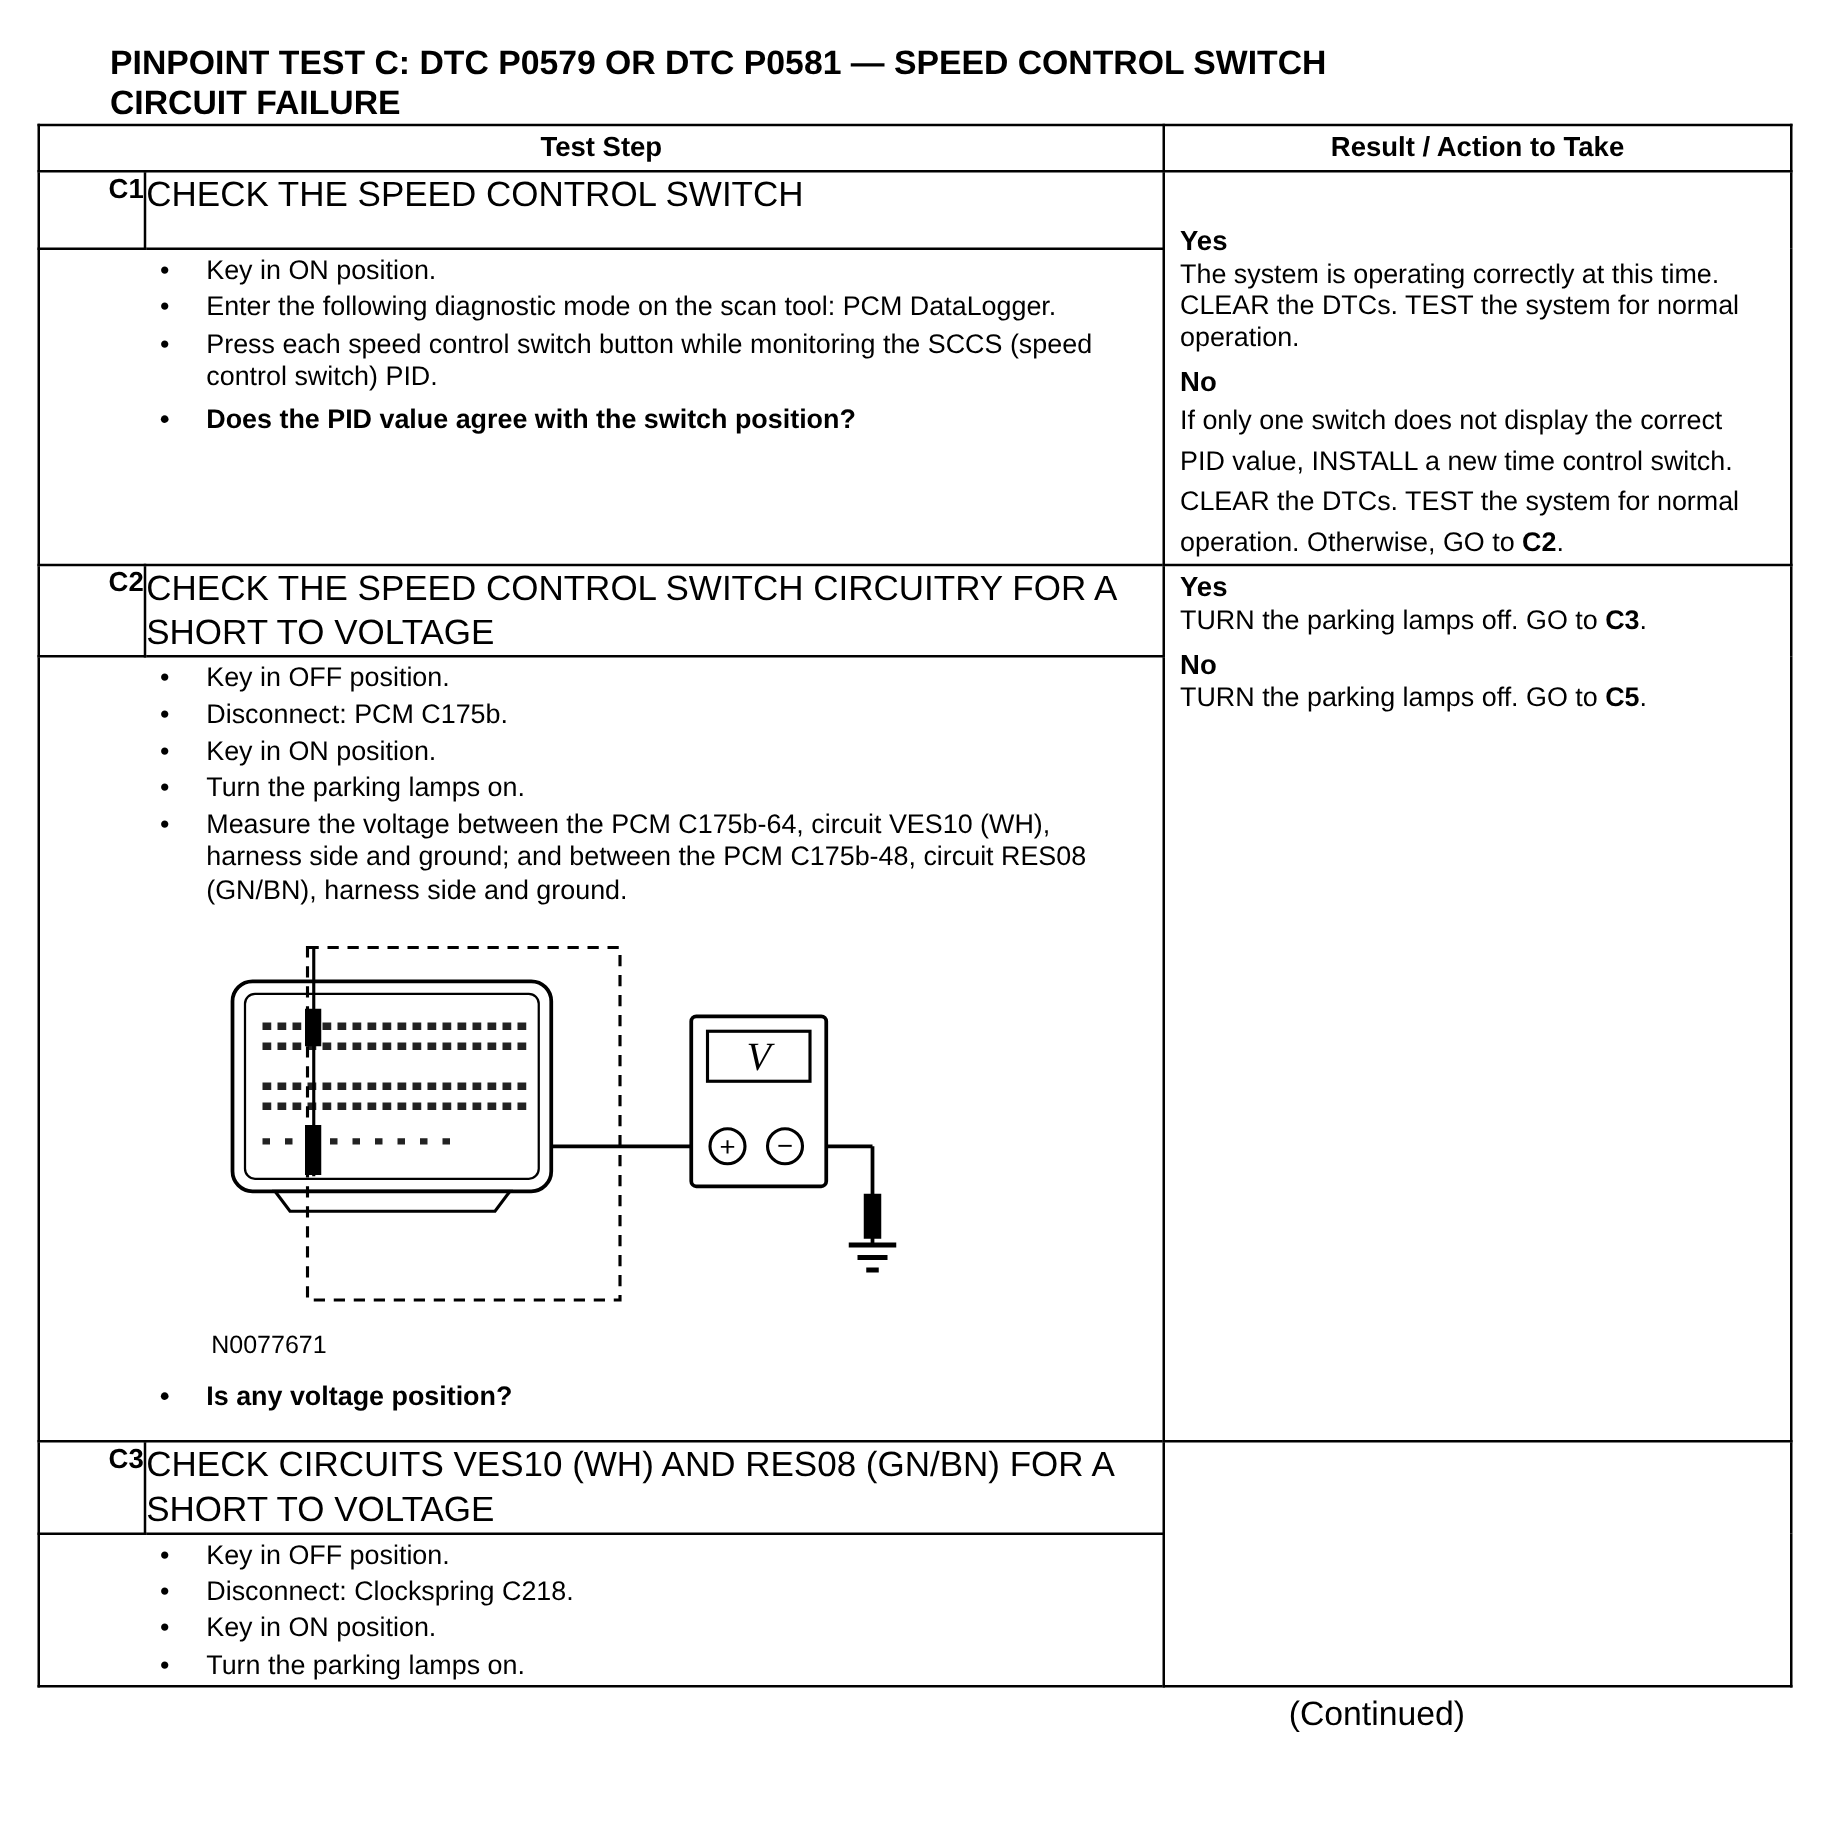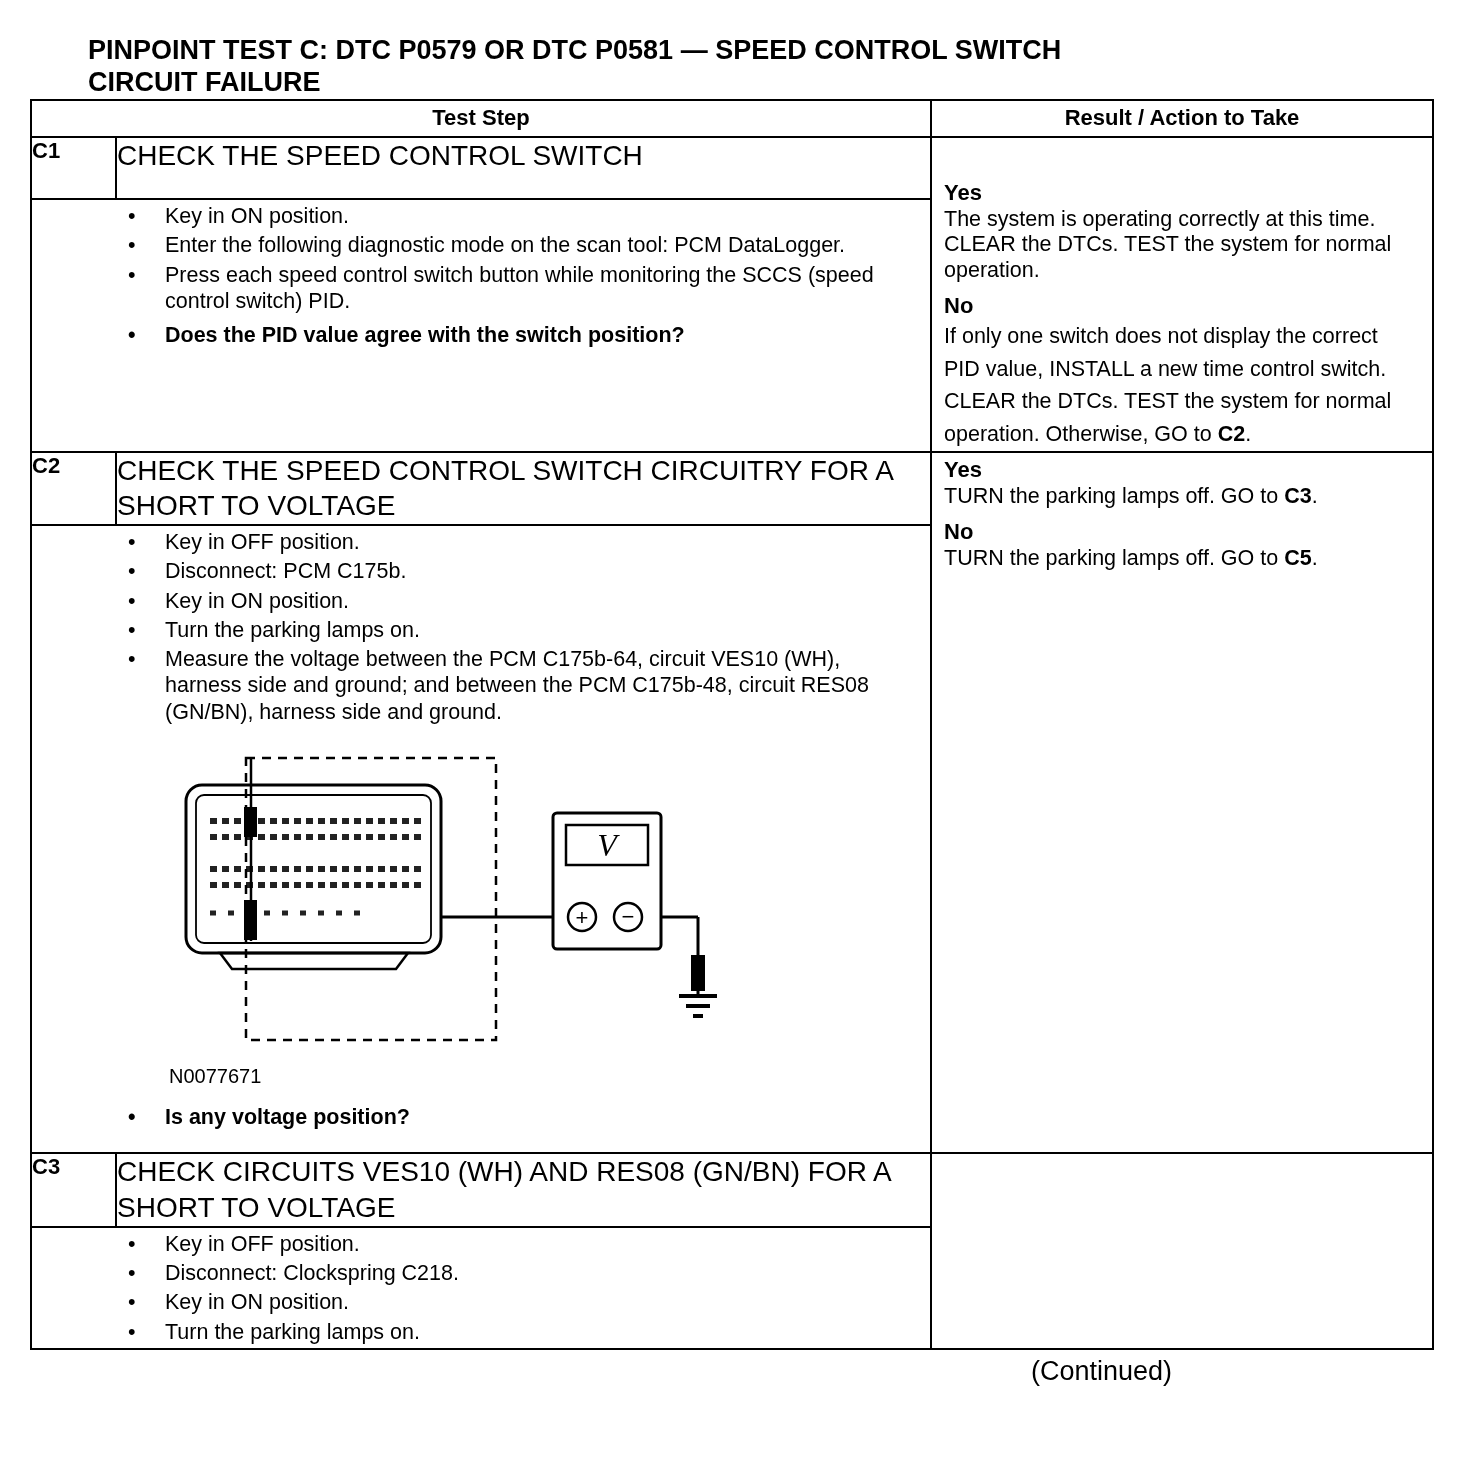--- a/index.html
+++ b/index.html
@@ -39,21 +39,21 @@
     padding: 0;
     vertical-align: top;
   }
   .pinpoint th {
     font-size: 22px;
     font-weight: bold;
     text-align: center;
     padding: 4px 0 5px 0;
   }
   .step-id {
-    text-align: left;
+    text-align: right;
     font-weight: bold;
     font-size: 22px;
     padding: 3px 0 5px 0;
   }
   .step-title {
     font-weight: normal;
     font-size: 28px;
     padding: 3px 12px 5px 10px;
     line-height: 1.28;
   }

